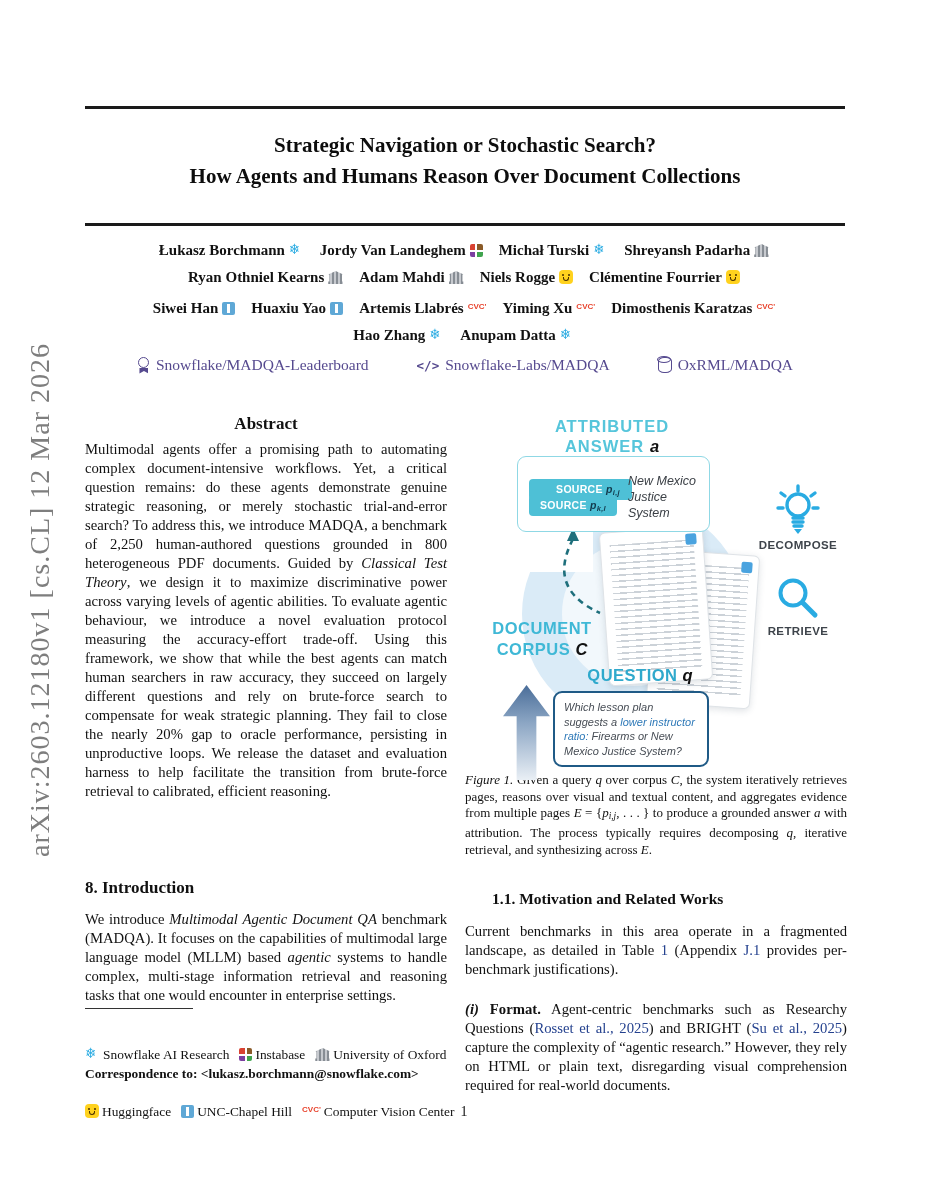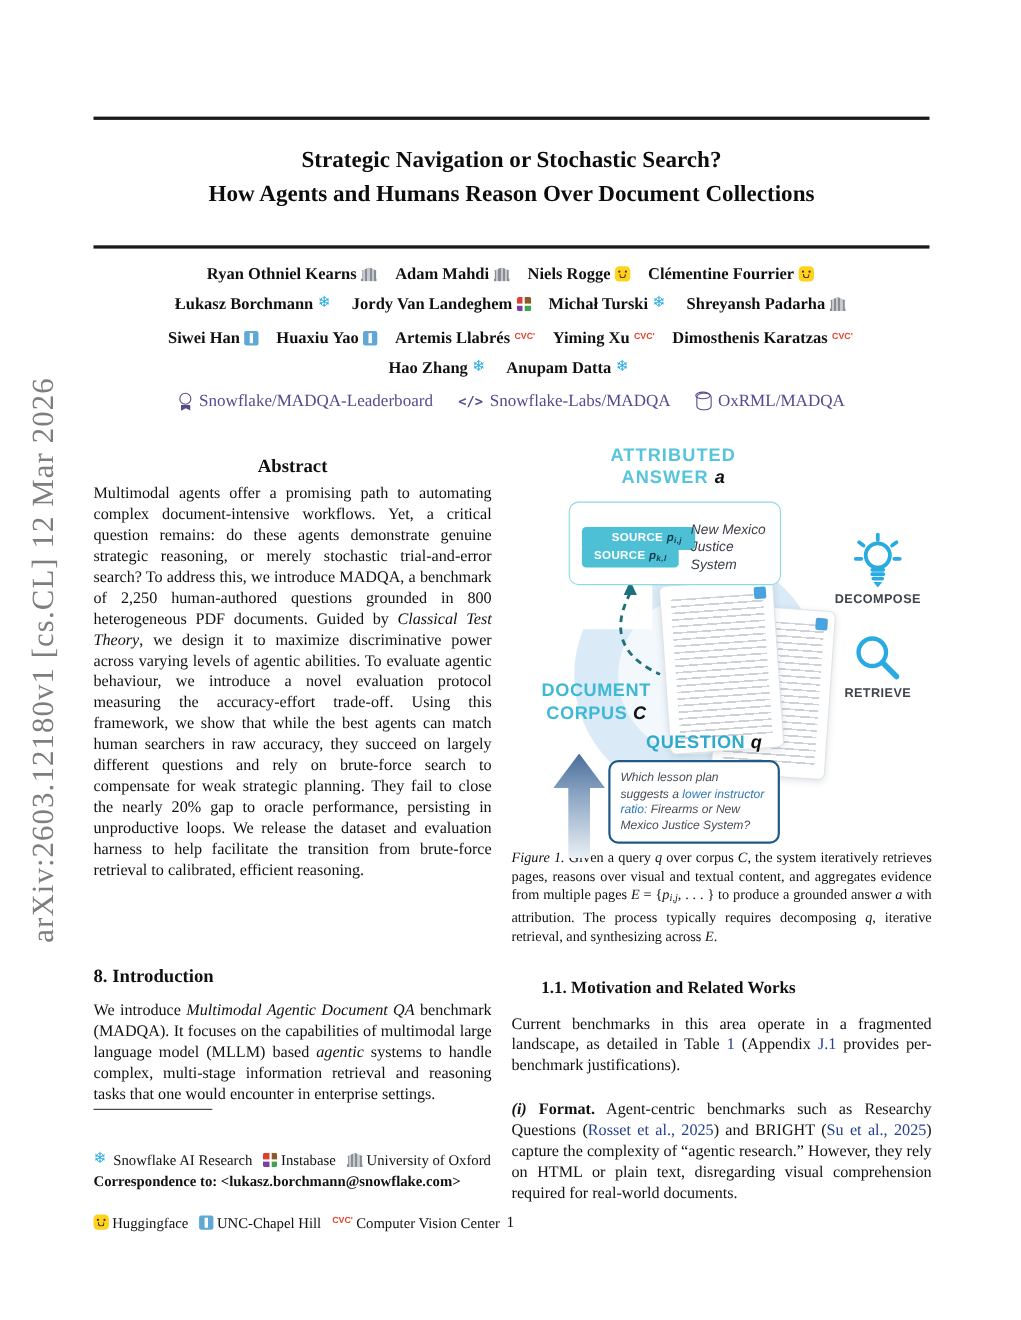--- a/index.html
+++ b/index.html
@@ -23,21 +23,21 @@
 
   
   #authors{left:64px;top:237px;width:800px;text-align:center;font-weight:bold;
     font-size:15px;}
   .author-row{line-height:27px;}
   .author{white-space:nowrap;margin:0 8px;}
   .author .icon{margin-left:4px;}
 
   
   #repo-links{left:85px;top:356px;width:760px;display:flex;justify-content:center;
-    gap:23px;font-size:15.5px;color:#564A8F;}
+    gap:48px;font-size:15.5px;color:#564A8F;}
   .repo-link{display:flex;align-items:center;gap:6px;cursor:pointer;}
 
   
   .heading{font-weight:bold;font-size:17px;}
   .body-text{font-size:14.7px;line-height:19px;text-align:justify;}
   #abstract-title{left:85px;top:414px;width:362px;text-align:center;font-size:17px;font-weight:bold;}
   #abstract-text{left:85px;top:440px;width:362px;}
   #intro-heading{left:85px;top:878px;width:362px;}
   #intro-text{left:85px;top:910px;width:362px;}
   #affiliations{left:85px;top:1014px;width:372px;font-size:13.4px;}
@@ -56,21 +56,21 @@
   .seg-i{font-style:italic;}
   .seg-b{font-weight:bold;}
   .seg-bi{font-weight:bold;font-style:italic;}
   .seg-link{color:#24418E;}
   .seg-blue{color:#2E79B8;}
   .seg-cal{font-style:italic;}
   .seg-sub{font-style:italic;font-size:0.72em;vertical-align:-0.25em;}
 
   
   #figure{left:465px;top:402px;width:382px;height:368px;font-family:"Liberation Sans",sans-serif;}
-  #fig-header{left:47px;top:2px;width:200px;text-align:center;color:#56C5DB;
+  #fig-header{left:47px;top:14px;width:200px;text-align:center;color:#56C5DB;
     font-weight:bold;font-size:16.5px;line-height:20px;letter-spacing:1px;}
   #fig-header .var{color:#111;font-style:italic;letter-spacing:0;}
   #answer-box{left:52px;top:54px;width:191px;height:74px;background:#fff;
     border:1.6px solid #8FD8E5;border-radius:9px;z-index:5;}
   .source-badge{position:absolute;left:11px;width:88px;height:21px;background:#4EC0D6;
     border-radius:4px;color:#fff;font-weight:bold;font-size:10.5px;line-height:21px;
     text-align:center;letter-spacing:.3px;}
   #source-badge-1{top:22px;padding-left:15px;} #source-badge-2{top:38px;}
   .source-badge .pvar{color:#123a4d;font-style:italic;font-weight:bold;}
   .source-badge .psub{color:#123a4d;font-style:italic;font-size:7.5px;vertical-align:-2px;}
@@ -154,24 +154,24 @@
 <div class="abs rule" id="rule-title"></div>
 
 <div class="abs" id="title">
   <div>Strategic Navigation or Stochastic Search?</div>
   <div>How Agents and Humans Reason Over Document Collections</div>
 </div>
 
 <div class="abs" id="authors">
   <div class="author-row">
     
+  <span class="author"><span>Łukasz Borchmann</span><span class="icon icon-snowflake"></span></span><span class="author"><span>Jordy Van Landeghem</span><span class="icon icon-instabase"></span></span><span class="author"><span>Michał Turski</span><span class="icon icon-snowflake"></span></span><span class="author"><span>Shreyansh Padarha</span><span class="icon icon-oxford"></span></span></div>
+  <div class="author-row">
+    
   <span class="author"><span>Ryan Othniel Kearns</span><span class="icon icon-oxford"></span></span><span class="author"><span>Adam Mahdi</span><span class="icon icon-oxford"></span></span><span class="author"><span>Niels Rogge</span><span class="icon icon-hf"></span></span><span class="author"><span>Clémentine Fourrier</span><span class="icon icon-hf"></span></span></div>
-  <div class="author-row">
-    
-  <span class="author"><span>Łukasz Borchmann</span><span class="icon icon-snowflake"></span></span><span class="author"><span>Jordy Van Landeghem</span><span class="icon icon-instabase"></span></span><span class="author"><span>Michał Turski</span><span class="icon icon-snowflake"></span></span><span class="author"><span>Shreyansh Padarha</span><span class="icon icon-oxford"></span></span></div>
   <div class="author-row">
     
   <span class="author"><span>Siwei Han</span><span class="icon icon-unc"></span></span><span class="author"><span>Huaxiu Yao</span><span class="icon icon-unc"></span></span><span class="author"><span>Artemis Llabrés</span><span class="icon icon-cvc"></span></span><span class="author"><span>Yiming Xu</span><span class="icon icon-cvc"></span></span><span class="author"><span>Dimosthenis Karatzas</span><span class="icon icon-cvc"></span></span></div>
   <div class="author-row">
     
   <span class="author"><span>Hao Zhang</span><span class="icon icon-snowflake"></span></span><span class="author"><span>Anupam Datta</span><span class="icon icon-snowflake"></span></span></div>
 </div>
 
 <div class="abs" id="repo-links">
 

